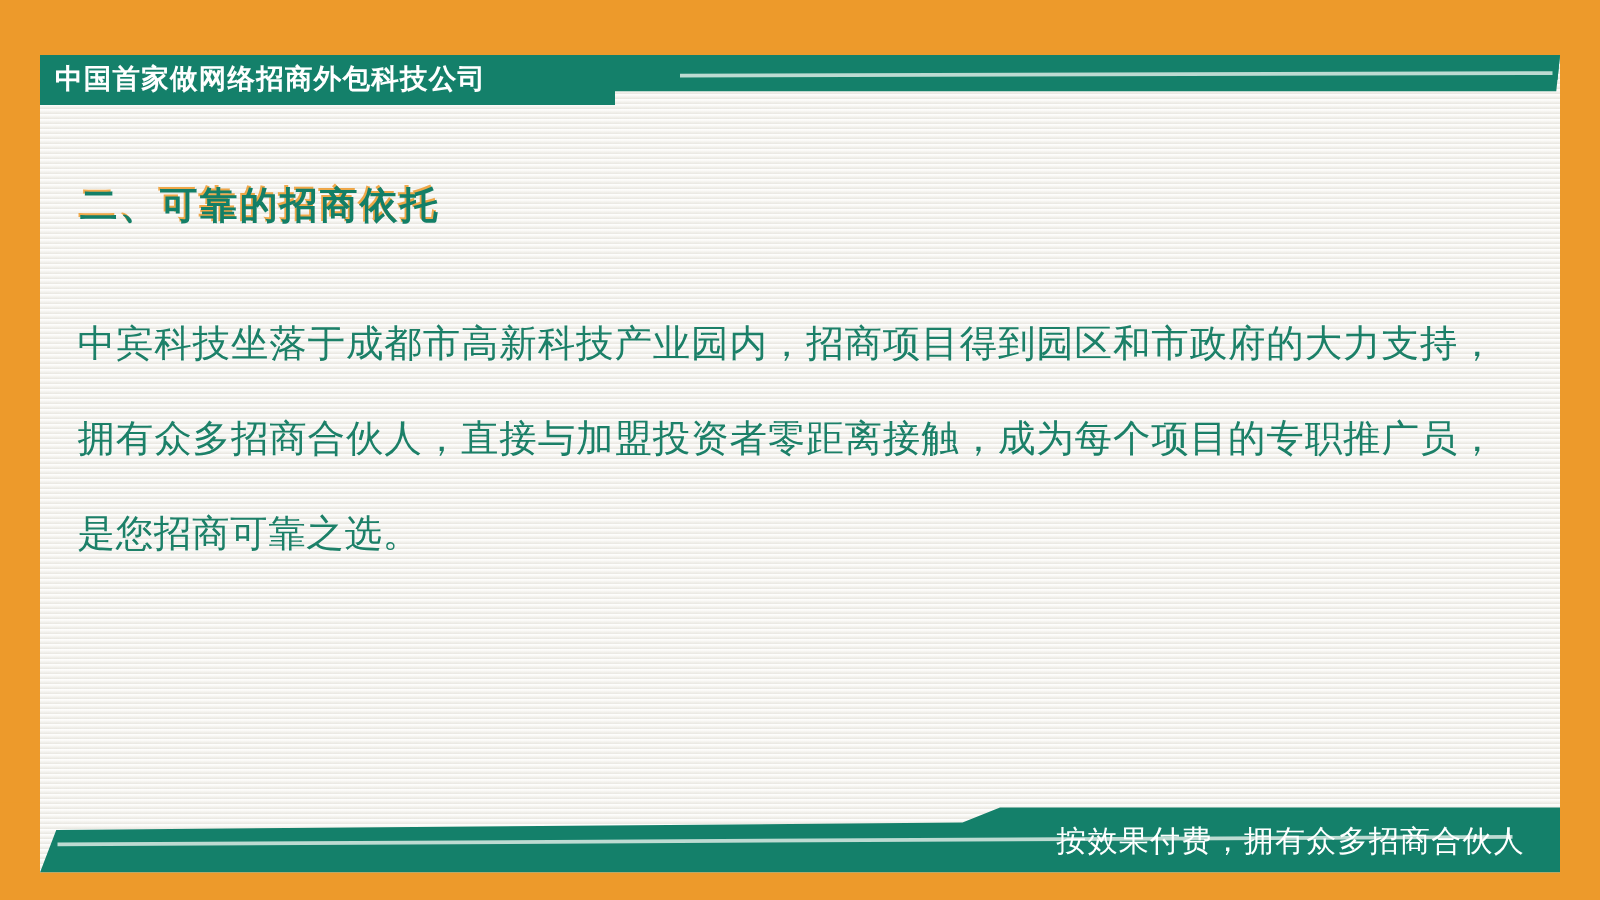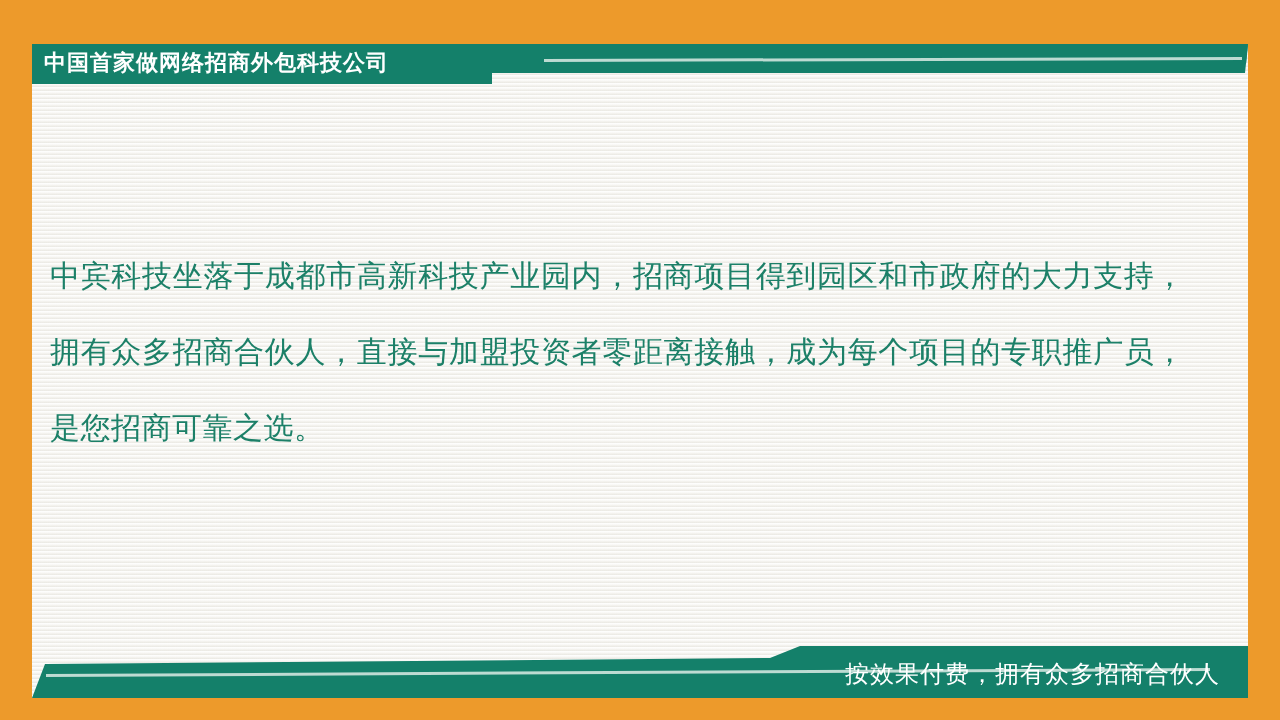--- a/index.html
+++ b/index.html
@@ -84,21 +84,21 @@
     font-size: 30px;
     color: #137f67;
     letter-spacing: 2px;
     white-space: nowrap;
     text-shadow: -1.5px -1.5px 0 rgba(237,154,43,0.85);
   }
 
   
   #body-text {
     position: absolute;
-    left: 50px;
+    left: 62px;
     top: 226px;
     width: 1135px;
     font-family: "Liberation Serif", "DejaVu Serif", serif;
     font-size: 30px;
     line-height: 76px;
     color: #1c8068;
     text-align: justify;
     text-justify: inter-ideograph;
     letter-spacing: 0.5px;
   }
@@ -138,20 +138,21 @@
 
       <path d="M0,0 L1216,0 L1213,29 L63,29 L36,40 L0,40 Z" fill="#14806a"></path>
       <path d="M0,0 L1216,0 L1214,20 L460,20 L460,40 L36,40 L0,40 Z" fill="#14806a"></path>
 
       <path d="M512,15 L1210,13 L1210,16 L512,18 Z" fill="#cfe4de" opacity="0.9"></path>
     </svg>
   </div>
 
   <div id="header-title">中国首家做网络招商外包科技公司</div>
 
+  <div id="section-title">二、可靠的招商依托</div>
 
   <div id="body-text">中宾科技坐落于成都市高新科技产业园内，招商项目得到园区和市政府的大力支持，拥有众多招商合伙人，直接与加盟投资者零距离接触，成为每个项目的专职推广员，是您招商可靠之选。</div>
 
   <div id="footer-band">
     <svg width="1280" height="90" viewBox="0 0 1280 90" xmlns="http://www.w3.org/2000/svg">
 
       <path d="M45,22 L770,16 L800,4 L1248,4 L1248,56 L32,56 Z" fill="#14806a"></path>
 
       <path d="M46,32 L1210,26 L1210,29 L46,35 Z" fill="#cfe4de" opacity="0.9"></path>
 

